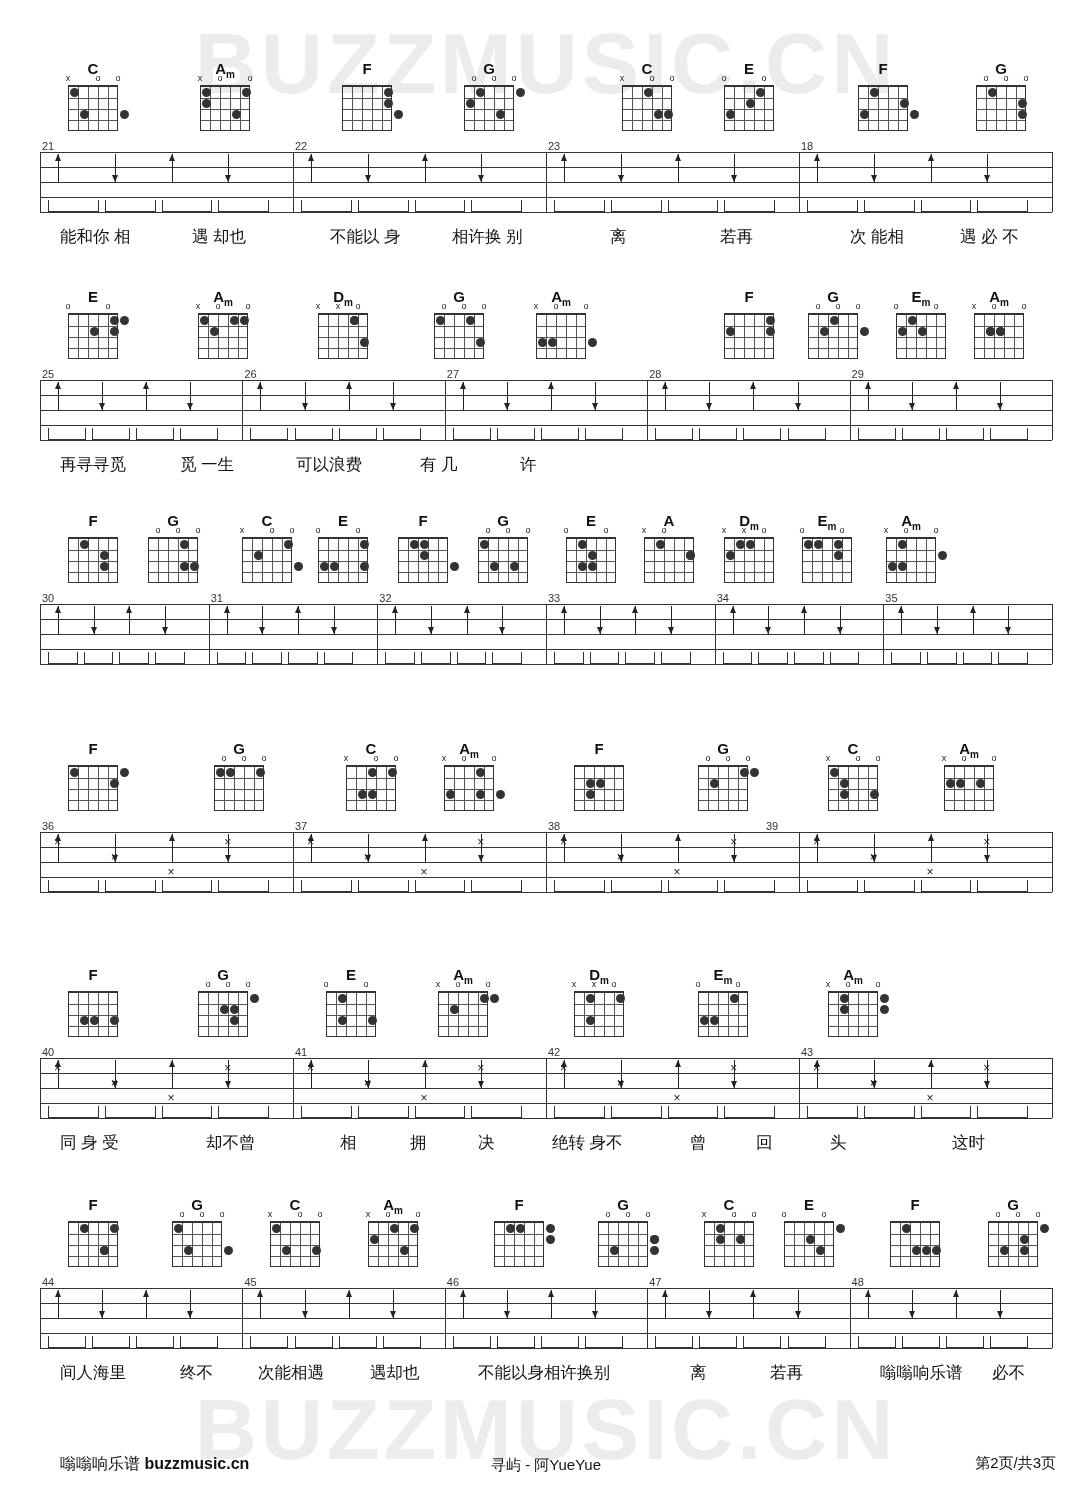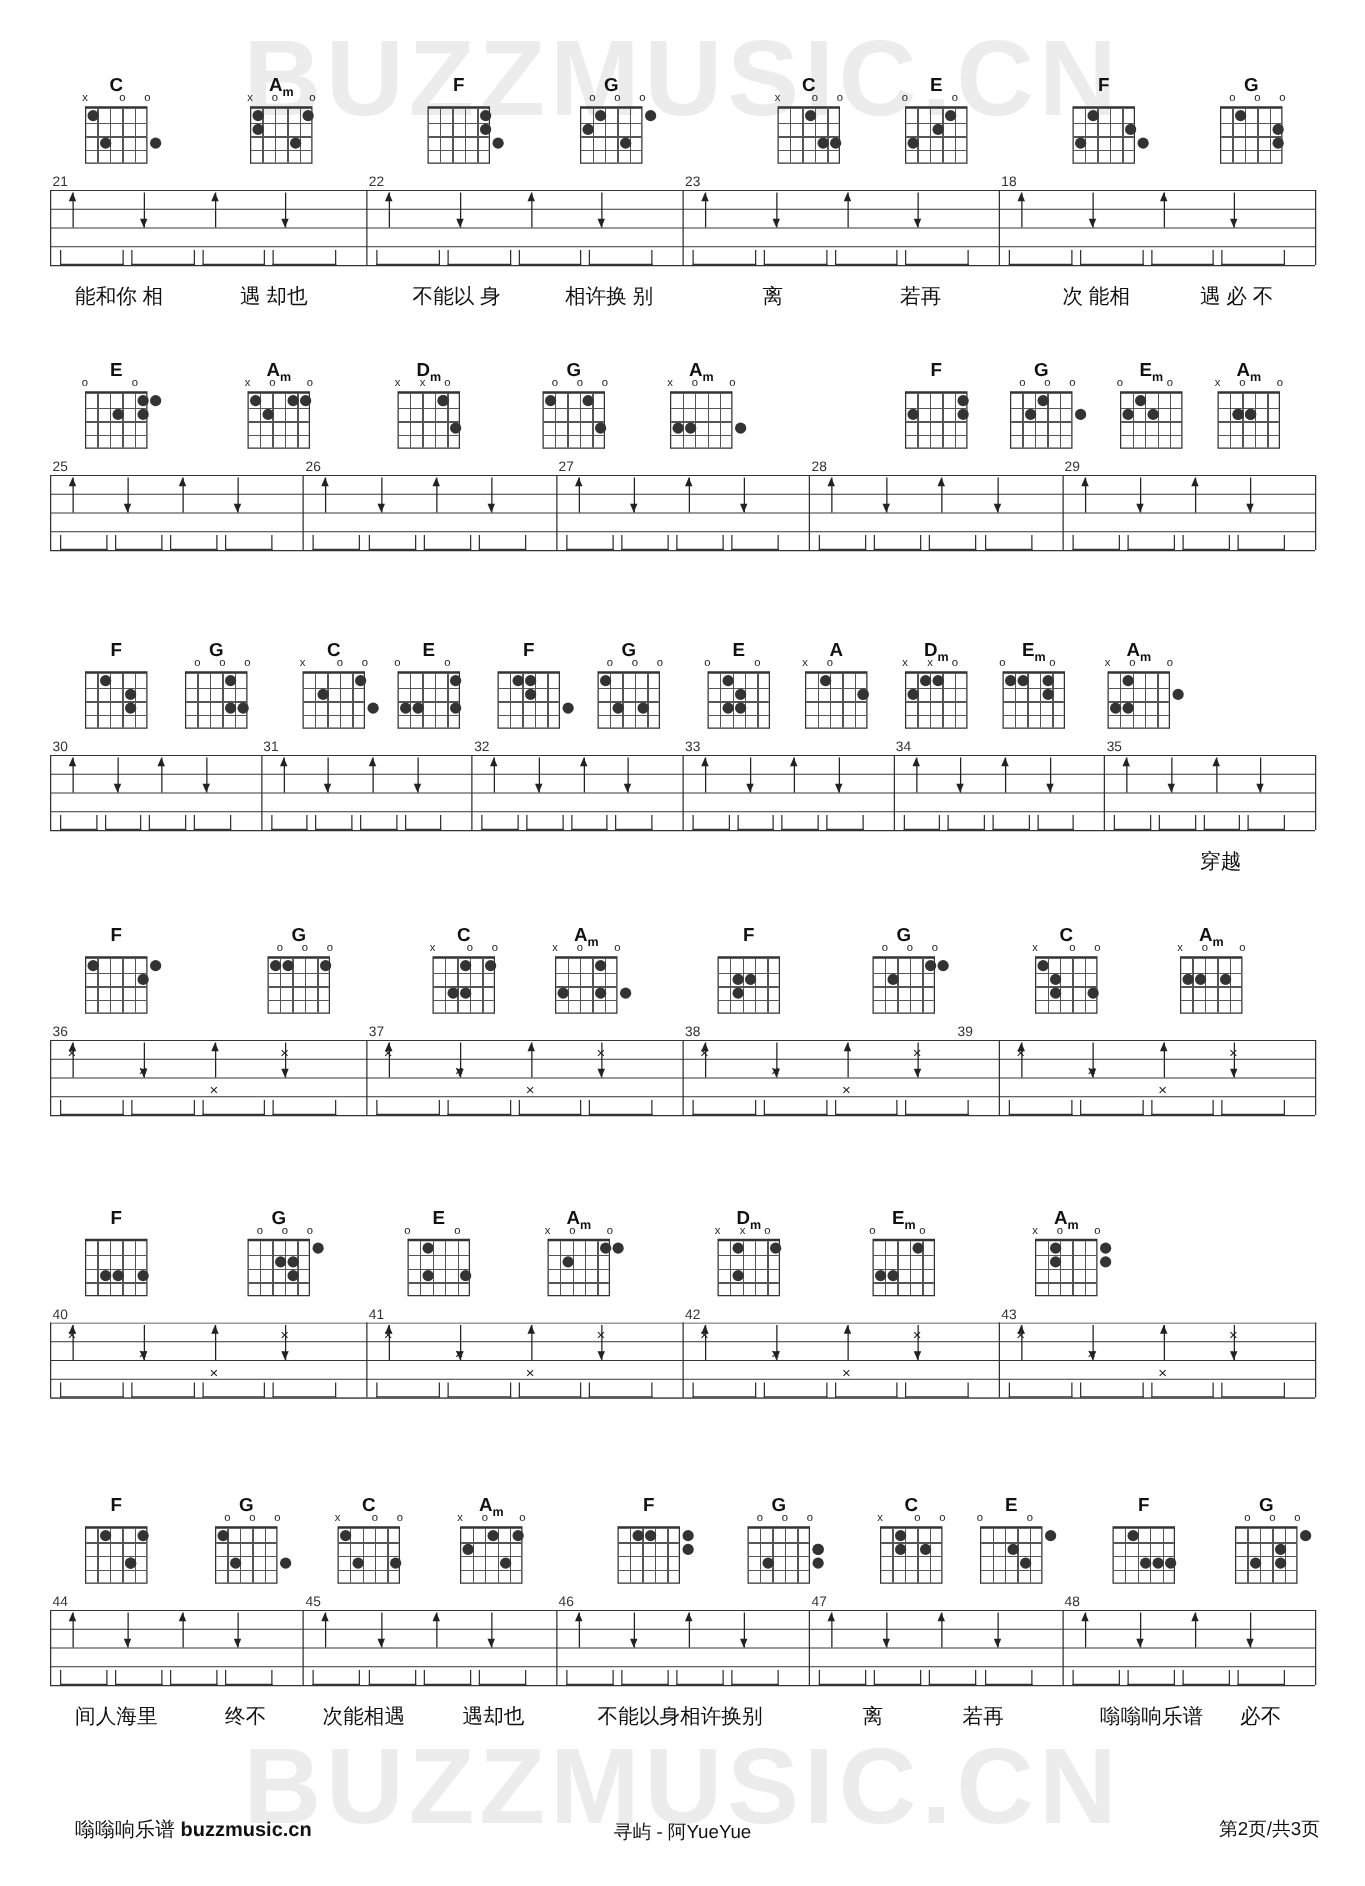--- a/index.html
+++ b/index.html
@@ -419,20 +419,27 @@
         <div class="arrow up" style="left: 827.6px;"></div>
         <div class="rhythm" style="left: 817.6px; width: 38.1px;"></div>
         <div class="arrow dn" style="left: 871.7px;"></div>
         <div class="rhythm" style="left: 861.7px; width: 38.1px;"></div>
         <div class="arrow up" style="left: 915.8px;"></div>
         <div class="rhythm" style="left: 905.8px; width: 38.1px;"></div>
         <div class="arrow dn" style="left: 959.9px;"></div>
         <div class="rhythm" style="left: 949.9px; width: 38.1px;"></div>
         <div class="barline" style="left: 1012px;"></div>
       </div>
+      <div class="lyrics">
+        <div class="lyric" style="left: 20px;">再寻寻觅</div>
+        <div class="lyric" style="left: 140px;">觅 一生</div>
+        <div class="lyric" style="left: 256px;">可以浪费</div>
+        <div class="lyric" style="left: 380px;">有 几</div>
+        <div class="lyric" style="left: 480px;">许</div>
+      </div>
     </div>
     <div class="system" style="top: 514px;">
       <div class="chords">
         <div class="chord" style="left: 22px;">
           <div class="cname">F</div>
           <div class="marks"></div>
           <div class="grid">
             <div class="dot" style="left: 30.5px; top: 23px;"></div>
             <div class="dot" style="left: 30.5px; top: 12px;"></div>
             <div class="dot" style="left: 10.5px; top: 1px;"></div>
@@ -623,23 +630,20 @@
         <div class="arrow up" style="left: 861.333px;"></div>
         <div class="rhythm" style="left: 851.333px; width: 29.6667px;"></div>
         <div class="arrow dn" style="left: 897px;"></div>
         <div class="rhythm" style="left: 887px; width: 29.6667px;"></div>
         <div class="arrow up" style="left: 932.667px;"></div>
         <div class="rhythm" style="left: 922.667px; width: 29.6667px;"></div>
         <div class="arrow dn" style="left: 968.333px;"></div>
         <div class="rhythm" style="left: 958.333px; width: 29.6667px;"></div>
         <div class="barline" style="left: 1012px;"></div>
       </div>
-      <div class="lyrics">
-        <div class="lyric" style="left: 920px;">穿越</div>
-      </div>
     </div>
     <div class="system" style="top: 742px;">
       <div class="chords">
         <div class="chord" style="left: 22px;">
           <div class="cname">F</div>
           <div class="marks"></div>
           <div class="grid">
             <div class="dot" style="left: 50.5px; top: 1px;"></div>
             <div class="dot" style="left: 40.5px; top: 12px;"></div>
             <div class="dot" style="left: 0.5px; top: 1px;"></div>
@@ -940,20 +944,32 @@
         <div class="rhythm" style="left: 823.75px; width: 50.75px;"></div>
         <div class="xmark" style="left: 829.75px; top: 31px;">×</div>
         <div class="arrow up" style="left: 890.5px;"></div>
         <div class="rhythm" style="left: 880.5px; width: 50.75px;"></div>
         <div class="xmark" style="left: 886.5px; top: 46px;">×</div>
         <div class="arrow dn" style="left: 947.25px;"></div>
         <div class="rhythm" style="left: 937.25px; width: 50.75px;"></div>
         <div class="xmark" style="left: 943.25px; top: 16px;">×</div>
         <div class="barline" style="left: 1012px;"></div>
       </div>
+      <div class="lyrics">
+        <div class="lyric" style="left: 20px;">同 身 受</div>
+        <div class="lyric" style="left: 166px;">却不曾</div>
+        <div class="lyric" style="left: 300px;">相</div>
+        <div class="lyric" style="left: 370px;">拥</div>
+        <div class="lyric" style="left: 438px;">决</div>
+        <div class="lyric" style="left: 512px;">绝转 身不</div>
+        <div class="lyric" style="left: 650px;">曾</div>
+        <div class="lyric" style="left: 716px;">回</div>
+        <div class="lyric" style="left: 790px;">头</div>
+        <div class="lyric" style="left: 912px;">这时</div>
+      </div>
     </div>
     <div class="system" style="top: 1198px;">
       <div class="chords">
         <div class="chord" style="left: 22px;">
           <div class="cname">F</div>
           <div class="marks"></div>
           <div class="grid">
             <div class="dot" style="left: 10.5px; top: 1px;"></div>
             <div class="dot" style="left: 40.5px; top: 1px;"></div>
             <div class="dot" style="left: 30.5px; top: 23px;"></div>

